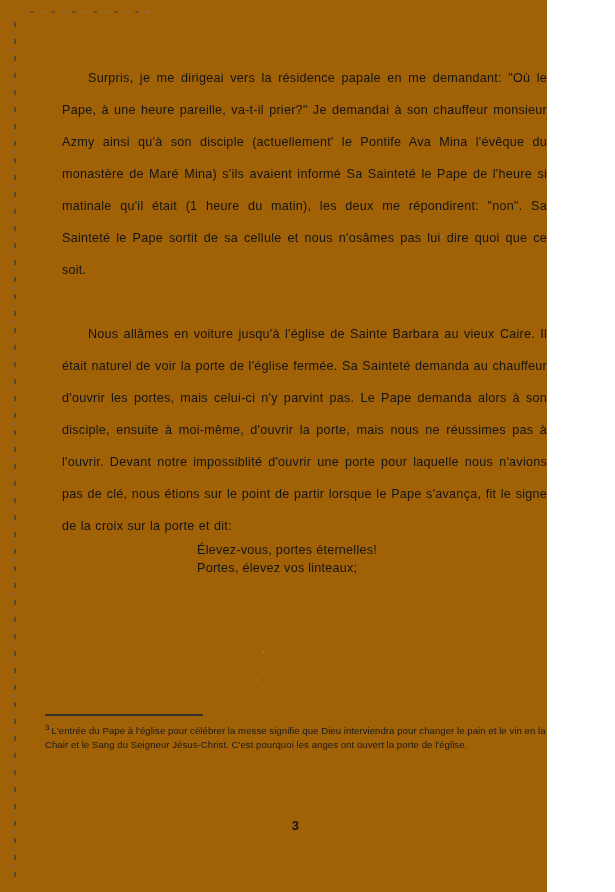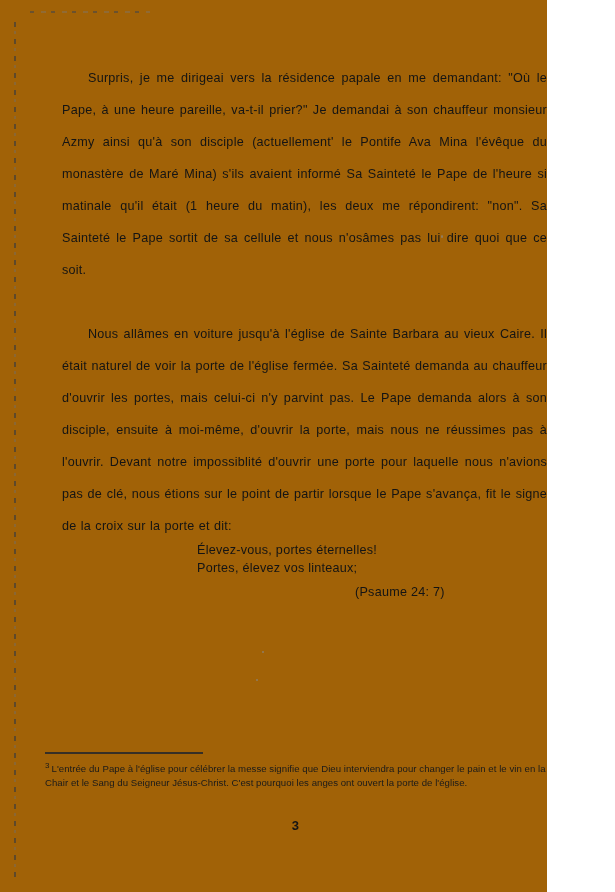--- a/index.html
+++ b/index.html
@@ -144,21 +144,21 @@
     height: 2px;
     background: #222;
     transform: rotate(28deg);
     border-radius: 1px;
   }
 
   
   .footnote-area {
     position: absolute;
     left: 45px;
-    top: 752px;
+    top: 714px;
     width: 510px;
   }
   .footnote-rule {
     width: 158px;
     height: 2px;
     background: #2a2a2a;
     margin-bottom: 8px;
     opacity: 0.9;
   }
   .footnote-text {
@@ -209,21 +209,20 @@
 
     <div class="gap-para"></div>
 
     <p class="para indent">Nous allâmes en voiture jusqu'à l'église de Sainte Barbara au vieux Caire.  Il était naturel de voir la porte de l'église fermée.  Sa Sainteté demanda au chauffeur d'ouvrir les portes, mais celui-ci n'y parvint pas.  Le Pape demanda alors à son disciple, ensuite à moi-même, d'ouvrir la porte, mais nous ne réussimes pas à l'ouvrir.  Devant notre impossiblité d'ouvrir une porte pour laquelle nous n'avions pas de clé, nous étions sur le point de partir lorsque le Pape s'avança, fit le signe de la croix sur la porte et dit:</p>
 
     <div class="verse">
       <div>Élevez-vous, portes éternelles!</div>
       <div>Portes, élevez vos linteaux;</div>
     </div>
 
-    <p class="psalm-ref">(Psaume 24: 7)</p>
 
 
   </div>
 
   <div class="footnote-area">
     <div class="footnote-rule"></div>
     <p class="footnote-text"><span class="fnum">3</span><span>L'entrée du Pape à l'église pour célébrer la messe signifie que Dieu interviendra pour changer le pain et le vin en la Chair et le Sang du Seigneur Jésus-Christ.  C'est pourquoi les anges ont ouvert la porte de l'église.</span></p>
   </div>
 
   <div class="page-number">3</div>

